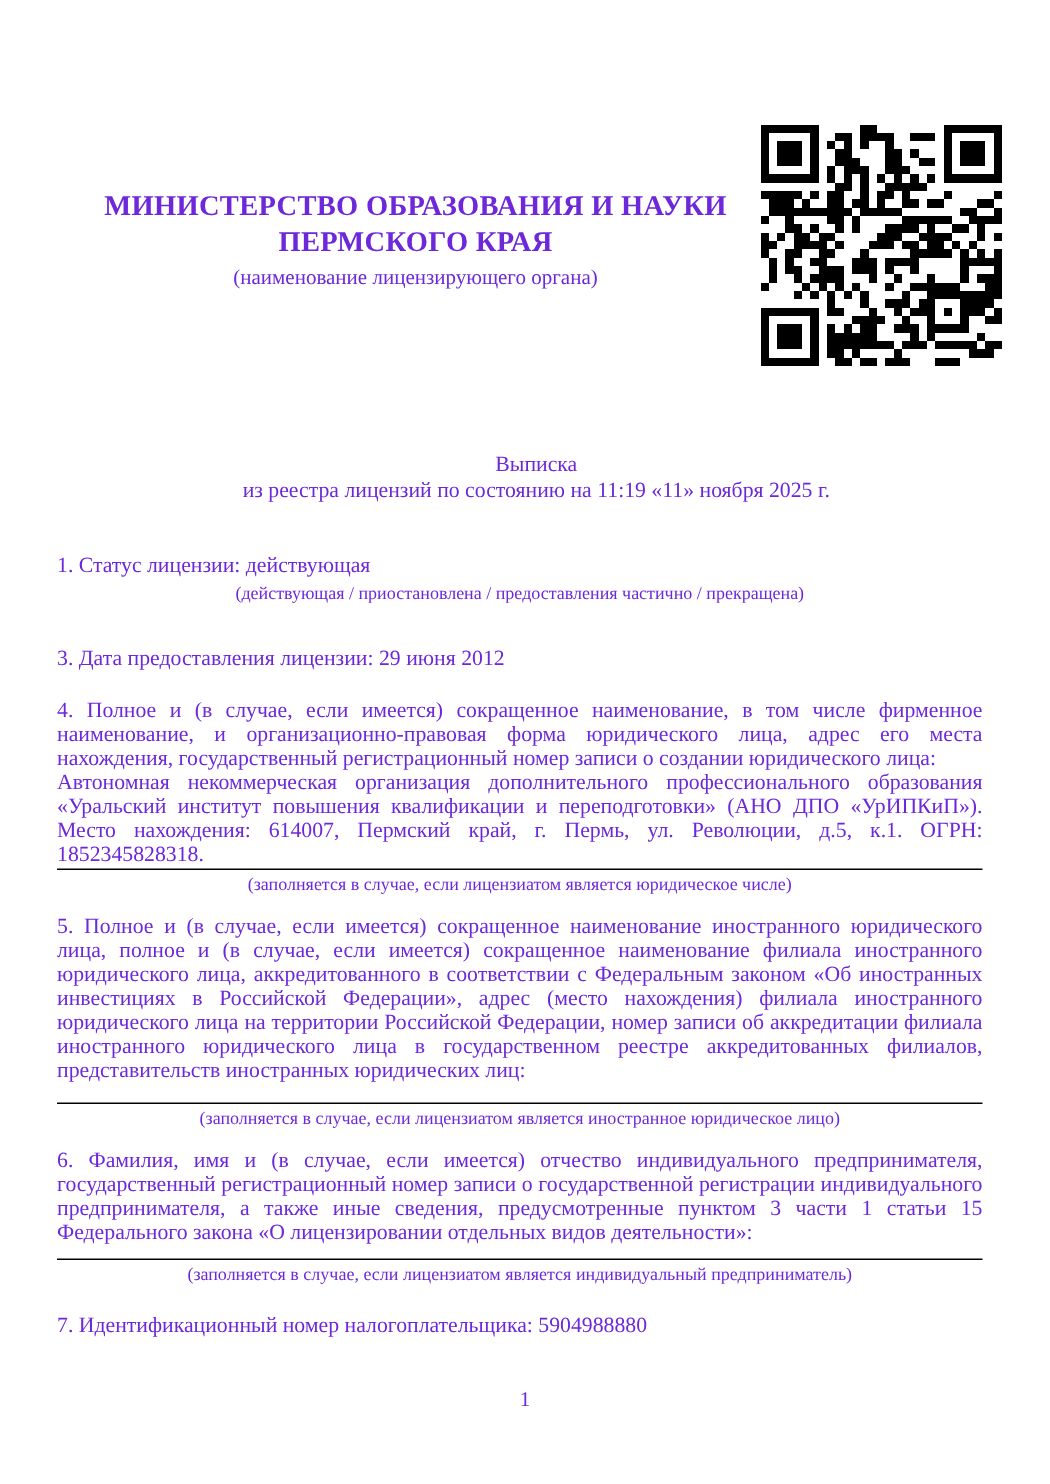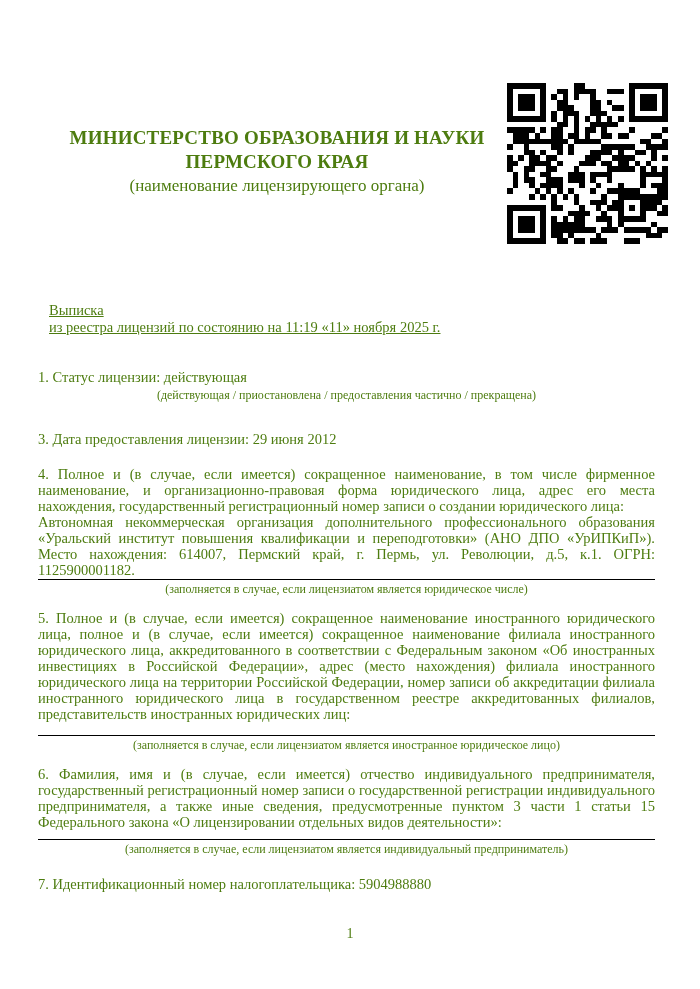--- a/index.html
+++ b/index.html
@@ -1,21 +1,21 @@
 <!DOCTYPE html>
 <html lang="ru"><head>
 <meta charset="utf-8">
 <style>
   html, body { margin: 0; padding: 0; background: #ffffff; }
   .page {
     position: relative;
     width: 700px;
     height: 989px;
     background: #ffffff;
-    color: #4d7c0f;
+    color: #6d28d9;
     font-family: "Liberation Serif", "DejaVu Serif", serif;
     overflow: hidden;
   }
 
   
   .header-text {
     position: absolute;
     left: 49px;
     top: 126px;
     width: 456px;
@@ -23,43 +23,42 @@
   }
   .ministry-line {
     font-weight: bold;
     font-size: 19px;
     line-height: 24px;
     letter-spacing: 0.2px;
     white-space: nowrap;
   }
   .ministry-caption {
     margin-top: 5px;
-    font-size: 17px;
+    font-size: 14px;
     line-height: 13px;
   }
 
   .qr {
     position: absolute;
     left: 507px;
     top: 83px;
     width: 161px;
     height: 161px;
   }
   .qr svg { display: block; width: 161px; height: 161px; shape-rendering: crispEdges; }
 
   
   .title-block {
     position: absolute;
     left: 49px;
     top: 302px;
     width: 617px;
-    text-align: left;
+    text-align: center;
     font-size: 14.5px;
     line-height: 17px;
-    text-decoration: underline;
   }
 
   
   .content {
     position: absolute;
     left: 38px;
     top: 369px;
     width: 617px;
     font-size: 14.5px;
     line-height: 17px;
@@ -553,21 +552,21 @@
       <div class="item-line">1. Статус лицензии: действующая</div>
       <div class="field-caption">(действующая / приостановлена / предоставления частично / прекращена)</div>
     </div>
 
 
     <div class="item-line mt-i3">3. Дата предоставления лицензии: 29 июня 2012</div>
 
     <div class="mt-i4">
       <div class="para">
         <span class="q">4. Полное и (в случае, если имеется) сокращенное наименование, в том числе фирменное наименование, и организационно-правовая форма юридического лица, адрес его места нахождения, государственный регистрационный номер записи о создании юридического лица:</span>
-        <span class="v">Автономная некоммерческая организация дополнительного профессионального образования «Уральский институт повышения квалификации и переподготовки» (АНО ДПО «УрИПКиП»). Место нахождения: 614007, Пермский край, г. Пермь, ул. Революции, д.5, к.1. ОГРН: 1125900001182.</span>
+        <span class="v">Автономная некоммерческая организация дополнительного профессионального образования «Уральский институт повышения квалификации и переподготовки» (АНО ДПО «УрИПКиП»). Место нахождения: 614007, Пермский край, г. Пермь, ул. Революции, д.5, к.1. ОГРН: 1852345828318.</span>
       </div>
       <hr class="rule">
       <div class="field-caption">(заполняется в случае, если лицензиатом является юридическое числе)</div>
     </div>
 
     <div class="mt-i5">
       <div class="para">
         <span class="q">5. Полное и (в случае, если имеется) сокращенное наименование иностранного юридического лица, полное и (в случае, если имеется) сокращенное наименование филиала иностранного юридического лица, аккредитованного в соответствии с Федеральным законом «Об иностранных инвестициях в Российской Федерации», адрес (место нахождения) филиала иностранного юридического лица на территории Российской Федерации, номер записи об аккредитации филиала иностранного юридического лица в государственном реестре аккредитованных филиалов, представительств иностранных юридических лиц:</span>
       </div>
       <div class="blank-value"></div>

